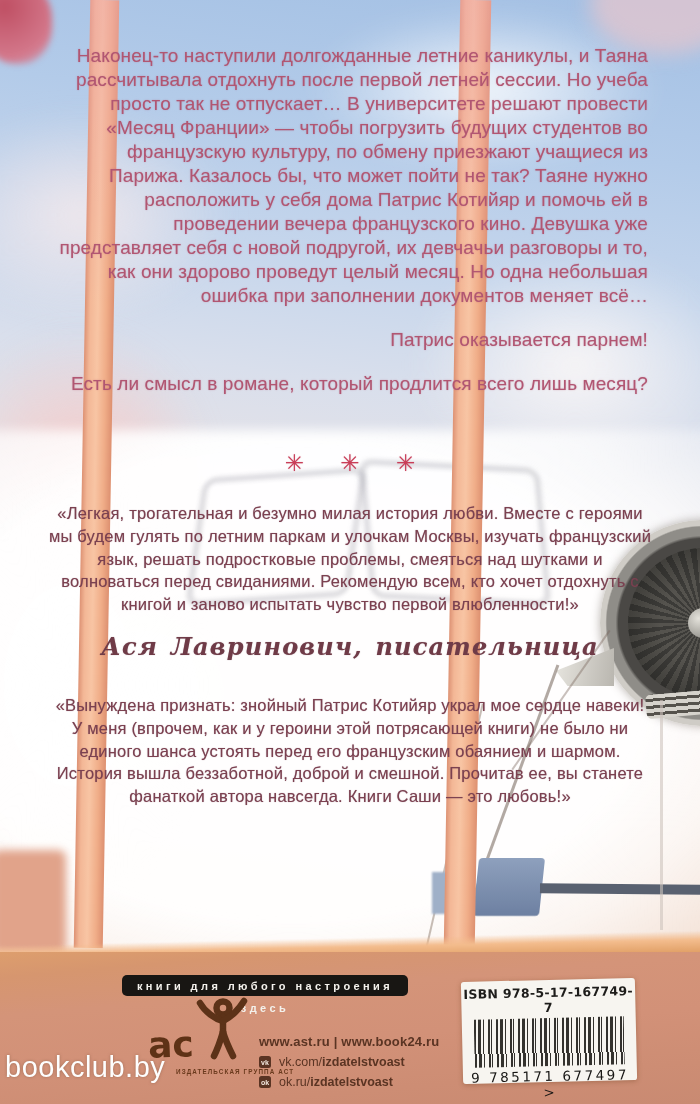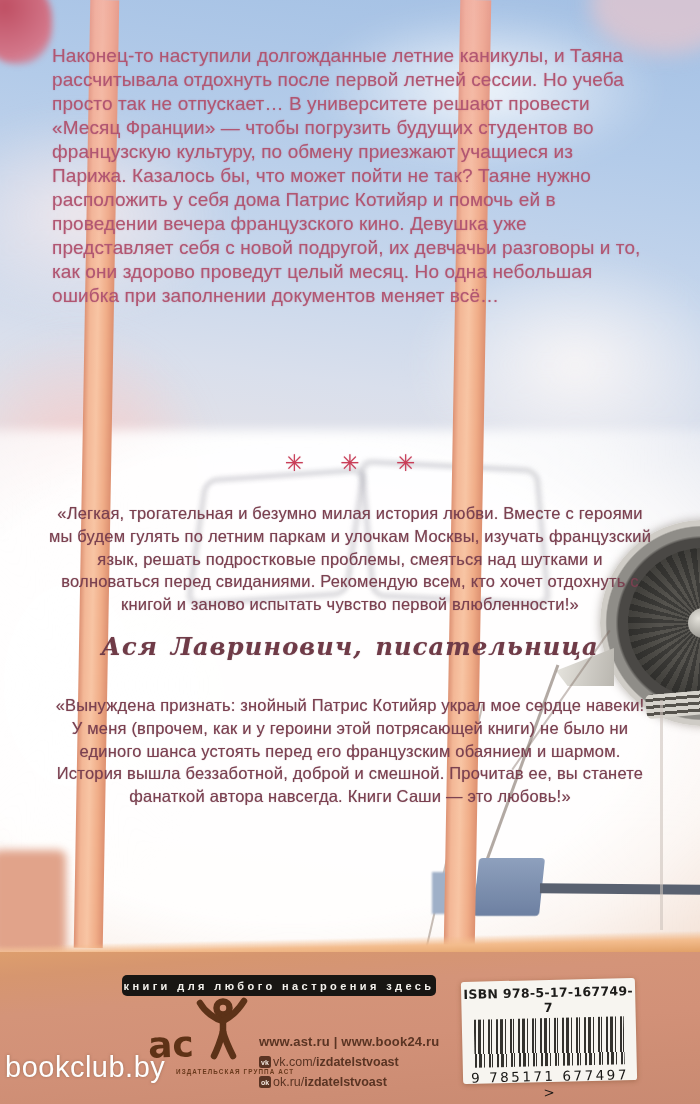--- a/index.html
+++ b/index.html
@@ -61,40 +61,40 @@
   .bar-right{left:452px;width:31px;transform:rotate(1deg);}
 
   .left-sill{left:-8px;top:850px;width:74px;height:104px;background:#e1a38a;filter:blur(4px);border-radius:8px;}
   .sill-band{left:-10px;top:938px;width:720px;height:36px;transform:rotate(-1.2deg);filter:blur(.5px);
        background:linear-gradient(180deg,rgba(247,199,148,0) 0%,#f3bc8d 25%,#e1a066 60%,#d99257 100%);}
   .bottom-area{left:0;top:952px;width:700px;height:152px;
        background:linear-gradient(175deg,#dd9e6d 0%,#d6966f 12%,#d49479 30%,#d29178 55%,#cd8d74 80%,#c98a72 100%);}
 
   
   .content{position:absolute;inset:0;z-index:10;}
-  .synopsis{position:absolute;left:52px;top:44px;width:596px;text-align:left;
+  .synopsis{position:absolute;left:52px;top:44px;width:596px;text-align:right;
        color:#b15672;font-size:19px;line-height:24px;letter-spacing:.1px;
        text-shadow:0 0 1.5px rgba(170,70,100,.45);}
   .synopsis p{margin:0 0 20px;}
   .separator{position:absolute;left:0;top:450px;width:100%;text-align:center;
        color:#c93e58;font-size:23px;text-shadow:0 0 1px rgba(180,40,70,.5);}
   .separator span{margin:0 15px;}
   .review{position:absolute;left:48px;width:604px;text-align:center;
        font-family:Liberation Sans, sans-serif;color:#7b4150;font-size:16.5px;line-height:22.8px;
        letter-spacing:.2px;text-shadow:0 0 1px rgba(110,55,75,.55);}
   .review-1{top:502px;}
   .review-2{top:694px;}
   .review-author{position:absolute;left:0;width:100%;text-align:center;
        font-family:"DejaVu Serif",serif;font-style:italic;font-weight:bold;font-size:24px;
        color:#6f3b47;letter-spacing:1.2px;word-spacing:3px;text-shadow:0 0 1px rgba(100,50,65,.5);}
   .author-1{top:632px;}
   .author-2{top:834px;}
 
   
-  .tagline-pill{position:absolute;left:122px;top:975px;width:314px;height:21px;border-radius:5px;
+  .tagline-pill{position:absolute;left:122px;top:975px;width:286px;height:21px;border-radius:5px;
        background:#181613;color:#f3f1ec;font-size:11px;font-weight:bold;letter-spacing:3.4px;
        text-align:center;line-height:22px;z-index:11;}
   .isbn-label{position:absolute;left:462px;top:980px;width:174px;height:102px;background:#f7f5f0;
        border-radius:3px;transform:rotate(-1.3deg);box-shadow:0 1px 5px rgba(120,70,40,.45);
        text-align:center;z-index:11;}
   .isbn-number{font-family:"DejaVu Sans",sans-serif;font-size:12.5px;font-weight:bold;color:#1e1d1b;
        letter-spacing:.3px;margin-top:5px;}
   .barcode{height:48px;margin:3px 12px 0;
        background:repeating-linear-gradient(90deg,#34322e 0 2px,#f7f5f0 2px 4px,#34322e 4px 7px,
        #f7f5f0 7px 9px,#34322e 9px 10px,#f7f5f0 10px 14px,#34322e 14px 16px,#f7f5f0 16px 17px,
@@ -104,21 +104,21 @@
 
   .ast-logo{position:absolute;left:146px;top:1002px;width:160px;height:80px;color:#5e3216;z-index:11;}
   .ast-letters{position:absolute;left:2px;top:22px;font-family:"DejaVu Sans",sans-serif;
        font-size:36px;font-weight:bold;transform:rotate(-2deg);}
   .ast-figure{position:absolute;left:46px;top:-6px;width:62px;height:68px;}
   .ast-caption{position:absolute;left:30px;top:66px;font-size:6.3px;font-weight:bold;
        letter-spacing:1.1px;color:#6a3a1d;white-space:nowrap;}
 
   .links{position:absolute;left:259px;top:1022px;color:#5a3423;z-index:11;margin-top:12px;}
   .sites{font-weight:bold;font-size:13px;letter-spacing:.2px;}
-  .social-row{display:flex;align-items:center;gap:2px;margin-top:6px;font-size:12.5px;}
+  .social-row{display:flex;align-items:center;gap:8px;margin-top:6px;font-size:12.5px;}
   .soc-icon{width:12px;height:12px;background:#5a3423;border-radius:2.5px;color:#f2e7dd;
        font-size:7px;font-weight:bold;display:flex;align-items:center;justify-content:center;}
   .handle{font-weight:bold;}
 
   .watermark{position:absolute;left:5px;top:1051px;font-size:29px;color:#fefefe;letter-spacing:.5px;
        text-shadow:0 0 3px rgba(120,80,60,.55);z-index:12;}
 </style>
 </head>
 <body>
 
@@ -155,20 +155,22 @@
 
   <div class="abs bar bar-left"></div>
   <div class="abs bar bar-right"></div>
   <div class="abs left-sill"></div>
   <div class="abs sill-band"></div>
   <div class="abs bottom-area"></div>
 
   <div class="content">
     <div class="synopsis">
       <p>Наконец-то наступили долгожданные летние каникулы, и Таяна рассчитывала отдохнуть после первой летней сессии. Но учеба просто так не отпускает… В университете решают провести «Месяц Франции» — чтобы погрузить будущих студентов во французскую культуру, по обмену приезжают учащиеся из Парижа. Казалось бы, что может пойти не так? Таяне нужно расположить у себя дома Патрис Котийяр и помочь ей в проведении вечера французского кино. Девушка уже представляет себя с новой подругой, их девчачьи разговоры и то, как они здорово проведут целый месяц. Но одна небольшая ошибка при заполнении документов меняет всё…</p>
+      <p>Патрис оказывается парнем!</p>
+      <p>Есть ли смысл в романе, который продлится всего лишь месяц?</p>
     </div>
 
     <div class="separator">
       <span>✳</span>
       <span>✳</span>
       <span>✳</span>
     </div>
 
     <div class="review review-1">«Легкая, трогательная и безумно милая история любви. Вместе с героями мы будем гулять по летним паркам и улочкам Москвы, изучать французский язык, решать подростковые проблемы, смеяться над шутками и волноваться перед свиданиями. Рекомендую всем, кто хочет отдохнуть с книгой и заново испытать чувство первой влюбленности!»</div>
     <div class="review-author author-1">Ася Лавринович, писательница</div>

